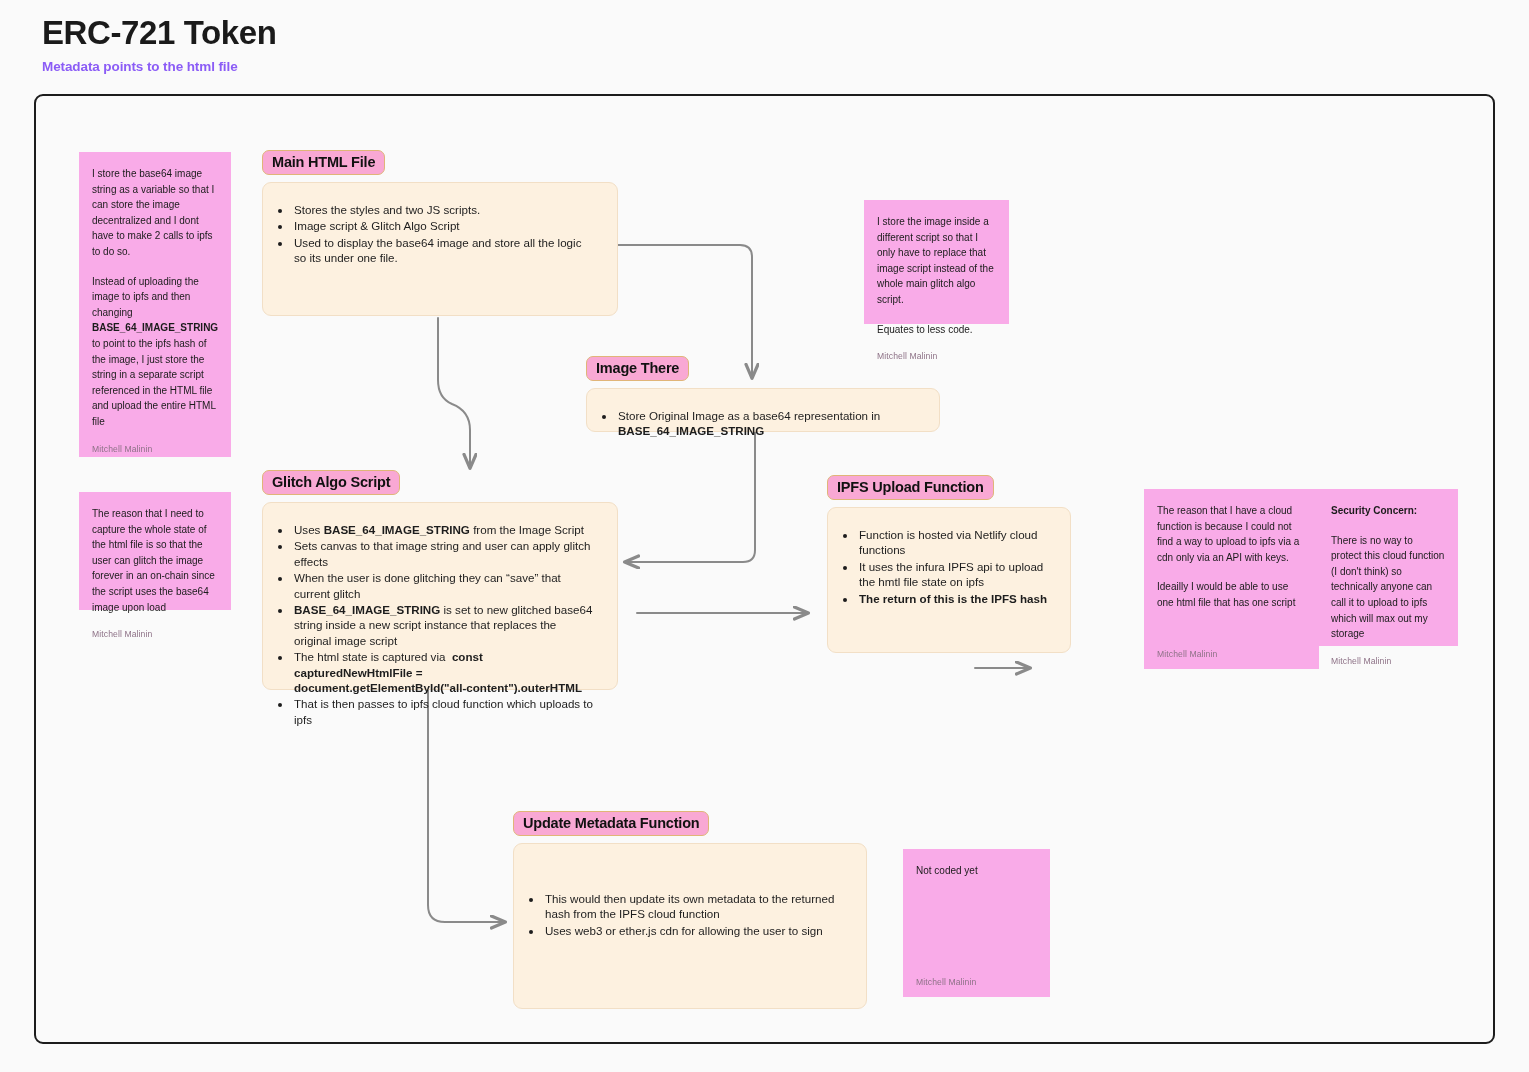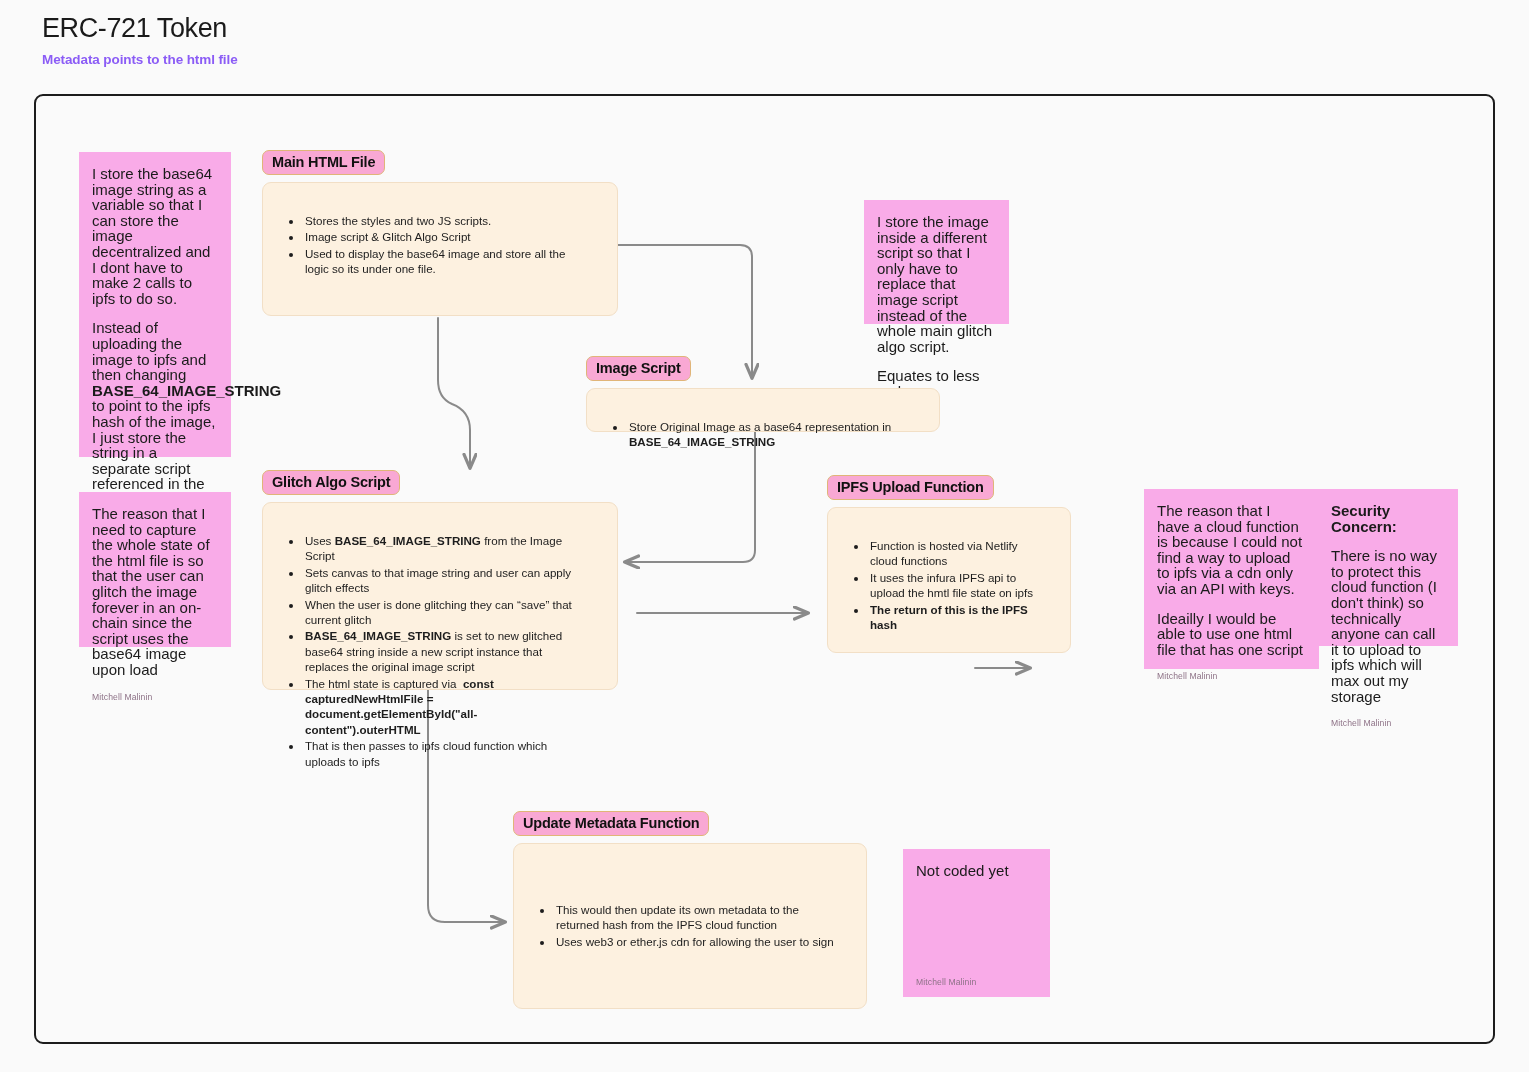--- a/index.html
+++ b/index.html
@@ -19,21 +19,21 @@
       linear-gradient(to bottom, rgba(150,150,150,0.30) 1px, transparent 1px);
     background-size:15.3px 15.3px;
     -webkit-mask-image:radial-gradient(circle at center, #000 0 1.1px, transparent 1.2px);
     -webkit-mask-size:15.3px 15.3px;
     mask-image:radial-gradient(circle at center, #000 0 1.1px, transparent 1.2px);
     mask-size:15.3px 15.3px;
     pointer-events:none;
   }
   .header{position:absolute;left:42px;top:12px;}
   .title{
-    font-size:27px;font-weight:normal;letter-spacing:-0.4px;
+    font-size:33px;font-weight:bold;letter-spacing:-0.4px;
     color:#1a1a1a;margin:0;line-height:1.25;
   }
   .subtitle{
     font-size:13.5px;font-weight:bold;color:#8b5cf6;
     margin:6px 0 0 0;letter-spacing:-0.1px;
   }
   .canvas{
     position:absolute;left:34px;top:94px;
     width:1461px;height:950px;
     border:2.5px solid #1c1c1c;
@@ -58,41 +58,41 @@
   }
   .sec-body{
     margin-top:7px;
     background:#FDF1E0;
     border:1px solid #F2DFC6;
     border-radius:9px;
     box-sizing:border-box;
     position:relative;z-index:2;
   }
   .sec-body ul{
-    margin:16px;padding:14px 16px 12px 24px;
+    margin:5px;padding:14px 16px 12px 24px;
     list-style:disc;
   }
   .sec-body li{
     font-size:11.6px;line-height:15.4px;
     color:#1d1d1d;
     margin-bottom:1px;
     padding-left:2px;
   }
   .sec-body li b{font-weight:bold;}
   
   .note{
     position:absolute;
     background:#F9ABE8;
     box-sizing:border-box;
     padding:14px 13px 10px 13px;
     display:flex;flex-direction:column;
   }
   .note p{
     margin:0;
-    font-size:15px;line-height:15.6px;
+    font-size:10px;line-height:15.6px;
     color:#1b1b1b;
   }
   .note p + p{margin-top:14px;}
   .note p b{font-weight:bold;}
   .note .author{
     margin-top:auto;
     padding-top:14px;
     font-size:8.6px;
     color:#8e7287;
     letter-spacing:0.1px;
@@ -137,21 +137,21 @@
   <div class="sec-body" style="height:134px;">
     <ul>
       <li>Stores the styles and two JS scripts.</li>
       <li>Image script &amp; Glitch Algo Script</li>
       <li>Used to display the base64 image and store all the logic so its under one file.</li>
     </ul>
   </div>
 </div>
 
 <div class="section" style="left:586px;top:356px;width:354px;">
-  <div class="sec-pill">Image Script</div>
+  <div class="sec-pill">Image There</div>
   <div class="sec-body" style="height:44px;">
     <ul>
       <li>Store Original Image as a base64 representation in
         <b>BASE_64_IMAGE_STRING</b></li>
     </ul>
   </div>
 </div>
 
 <div class="section" style="left:262px;top:470px;width:356px;">
   <div class="sec-pill">Glitch Algo Script</div>
@@ -187,21 +187,21 @@
     </ul>
   </div>
 </div>
 
 <div class="note" style="left:79px;top:152px;width:152px;height:305px;">
   <p>I store the base64 image string as a variable so that I can store the image decentralized and I dont have to make 2 calls to ipfs to do so.</p>
   <p>Instead of uploading the image to ipfs and then changing <b>BASE_64_IMAGE_STRING</b> to point to the ipfs hash of the image, I just store the string in a separate script referenced in the HTML file and upload the entire HTML file</p>
   <div class="author">Mitchell Malinin</div>
 </div>
 
-<div class="note" style="left:79px;top:492px;width:152px;height:155px;">
+<div class="note" style="left:79px;top:492px;width:152px;height:118px;">
   <p>The reason that I need to capture the whole state of the html file is so that the user can glitch the image forever in an on-chain since the script uses the base64 image upon load</p>
   <div class="author">Mitchell Malinin</div>
 </div>
 
 <div class="note" style="left:864px;top:200px;width:145px;height:124px;">
   <p>I store the image inside a different script so that I only have to replace that image script instead of the whole main glitch algo script.</p>
   <p>Equates to less code.</p>
   <div class="author">Mitchell Malinin</div>
 </div>
 

